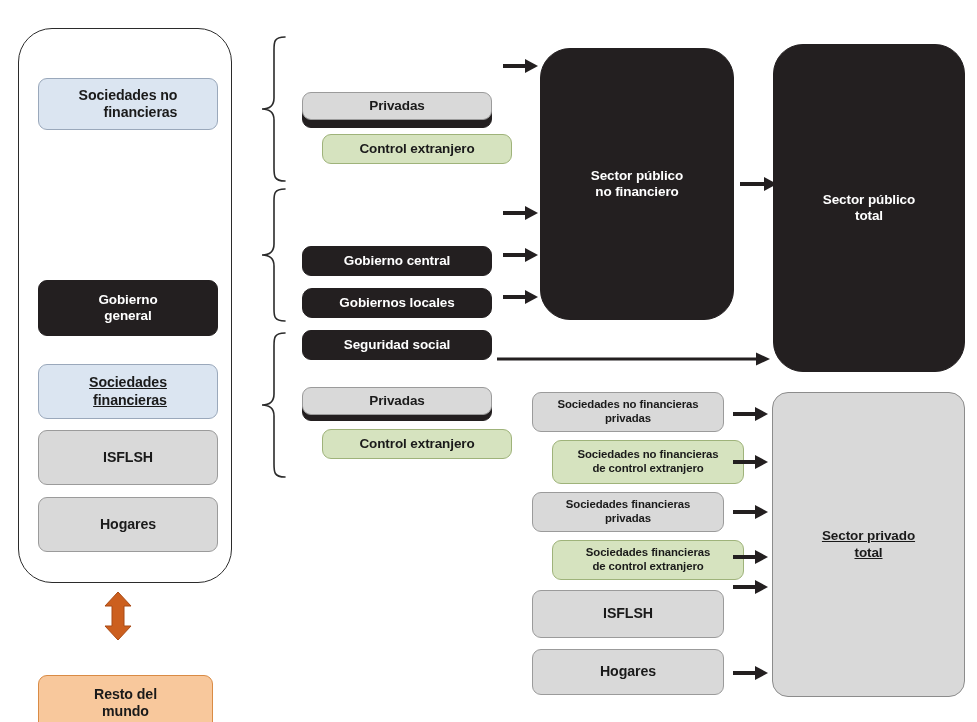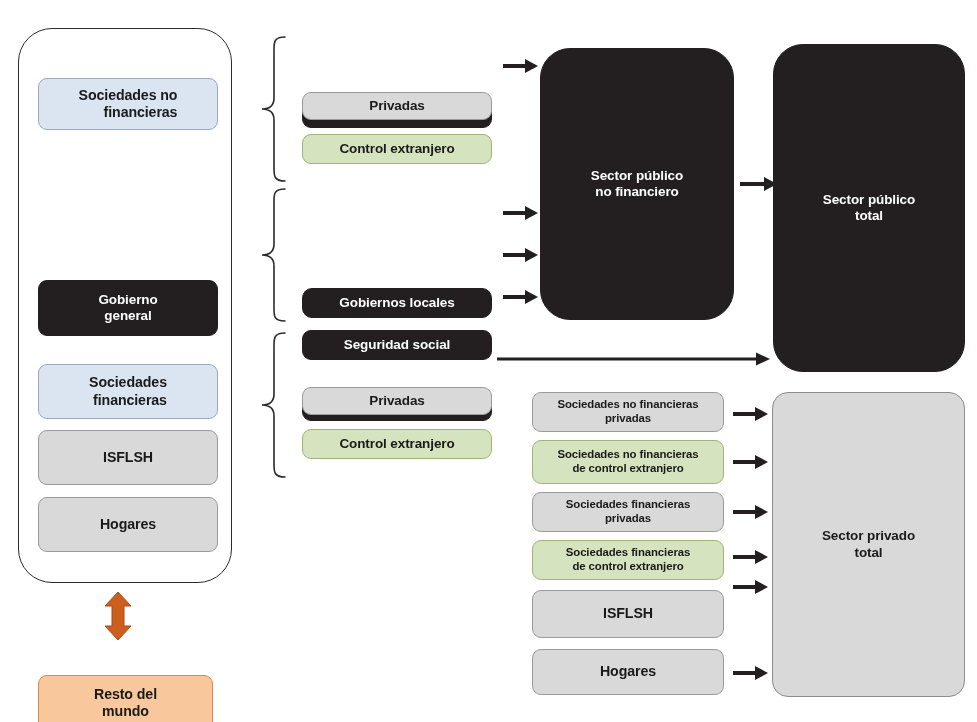--- a/index.html
+++ b/index.html
@@ -21,24 +21,24 @@
     justify-content:center;
     text-align:center;
     border-radius:9px;
     font-weight:bold;
     line-height:1.22;
     white-space:pre-line;
     letter-spacing:-0.1px;
   }
   .bx-dark{background:#231f20;color:#ffffff;border:1px solid #231f20;margin-top:48px;}
   .bx-grey{background:#d9d9d9;color:#1a1a1a;border:1px solid #9b9b9b;}
-  .bx-green{background:#d6e3bf;color:#1a1a1a;border:1px solid #9fb37a;}
+  .bx-green{background:#d6e3bf;color:#1a1a1a;border:1px solid #9fb37a;margin-left:20px;}
   .bx-blue{background:#dbe5f1;color:#1a1a1a;border:1px solid #9aa8bb;text-align:right;}
   .bx-orange{background:#f8c89c;color:#1a1a1a;border:1px solid #d98b45;}
-  .bx-greybig{background:#d9d9d9;color:#1a1a1a;border:1px solid #8c8c8c;border-radius:16px;}
+  .bx-greybig{background:#d9d9d9;color:#1a1a1a;border:1px solid #8c8c8c;border-radius:16px;text-decoration:underline;}
   .bx-darkbig{background:#231f20;color:#ffffff;border:1px solid #231f20;border-radius:30px;}
 
   
   #outer-container{
     position:absolute;
     left:18px;top:28px;width:214px;height:555px;
     border:1.6px solid #2b2b2b;
     border-radius:34px;
     background:transparent;
     box-sizing:border-box;
@@ -62,21 +62,21 @@
 <div id="canvas">
 
   <div id="outer-container"></div>
 
   <div class="box bx-blue f14" style="left:38px;top:78px;width:180px;height:52px;">Sociedades no
 financieras</div>
 
   <div class="box bx-dark f13" style="left:38px;top:232px;width:180px;height:56px;">Gobierno
 general</div>
 
-  <div class="box bx-blue f14" style="left:38px;top:364px;width:180px;height:55px;">Sociedades
+  <div class="box bx-blue f14" style="left:38px;top:364px;width:180px;height:55px;text-decoration:underline;">Sociedades
 financieras</div>
 
   <div class="box bx-grey f14" style="left:38px;top:430px;width:180px;height:55px;">ISFLSH</div>
 
   <div class="box bx-grey f14" style="left:38px;top:497px;width:180px;height:55px;">Hogares</div>
 
   <div class="arrow" style="left:100px;top:592px;">
     <svg width="36" height="48" viewBox="0 0 36 48">
       <polygon points="18,0 31,14 24,14 24,34 31,34 18,48 5,34 12,34 12,14 5,14" fill="#cc5f1e" stroke="#a94a14" stroke-width="1"></polygon>
     </svg>
@@ -100,20 +100,21 @@
   <div class="brace" style="left:260px;top:332px;">
     <svg width="26" height="146" viewBox="0 0 26 146">
       <path d="M25,1 C14,1 14,6 14,14 L14,62 C14,70 9,73 2,73 C9,73 14,76 14,84 L14,132 C14,140 14,145 25,145" fill="none" stroke="#2b2b2b" stroke-width="1.6" stroke-linecap="round"></path>
     </svg>
   </div>
 
   <div class="box bx-dark f13" style="left:302px;top:50px;width:190px;height:30px;">Públicas</div>
   <div class="box bx-grey f13" style="left:302px;top:92px;width:190px;height:28px;">Privadas</div>
   <div class="box bx-green f13" style="left:302px;top:134px;width:190px;height:30px;">Control extranjero</div>
 
+  <div class="box bx-dark f13" style="left:302px;top:198px;width:190px;height:30px;">Gobierno central</div>
   <div class="box bx-dark f13" style="left:302px;top:240px;width:190px;height:30px;border-radius:10px;">Gobiernos locales</div>
   <div class="box bx-dark f13" style="left:302px;top:282px;width:190px;height:30px;">Seguridad social</div>
 
   <div class="box bx-dark f13" style="left:302px;top:343px;width:190px;height:30px;">Públicas</div>
   <div class="box bx-grey f13" style="left:302px;top:387px;width:190px;height:28px;">Privadas</div>
   <div class="box bx-green f13" style="left:302px;top:429px;width:190px;height:30px;">Control extranjero</div>
 
   <div class="arrow" style="left:503px;top:56px;">
     <svg width="36" height="20" viewBox="0 0 36 20">
       <path d="M0,10 L25,10" stroke="#231f20" stroke-width="4" fill="none"></path>

